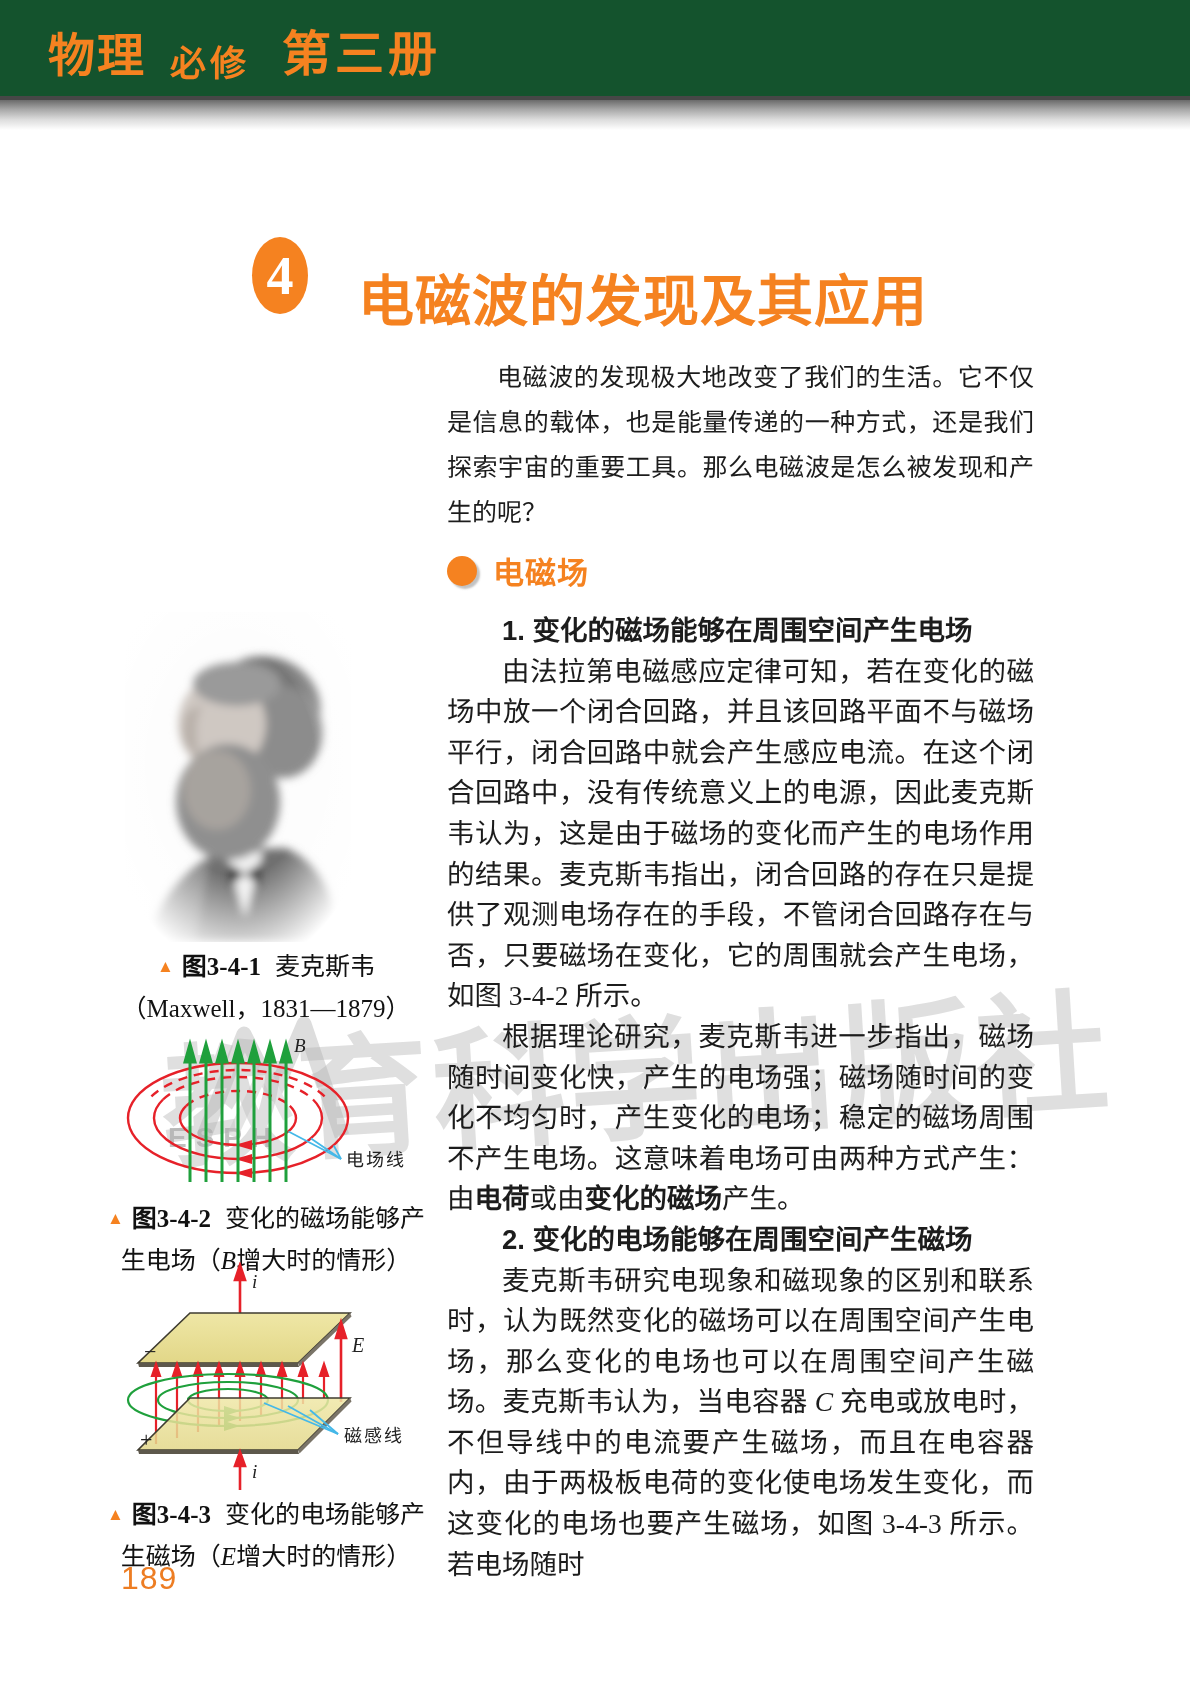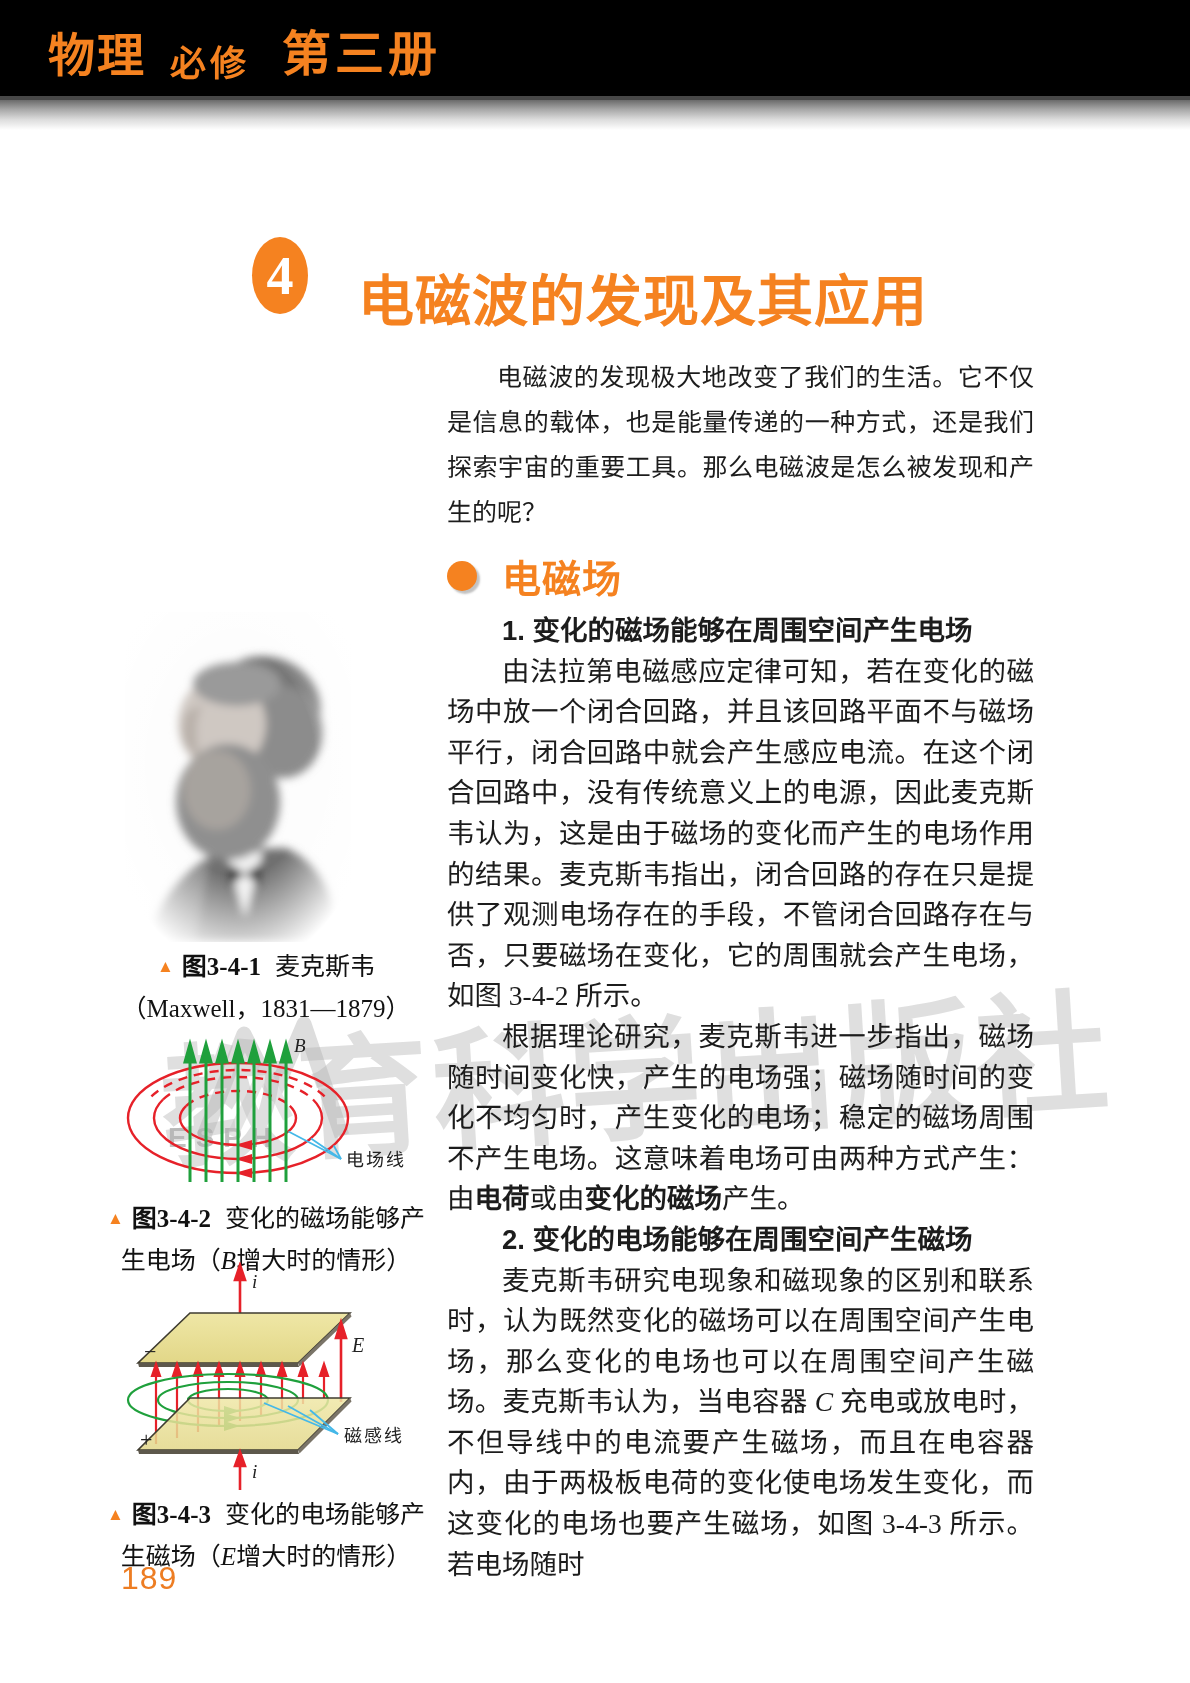--- a/index.html
+++ b/index.html
@@ -5,21 +5,21 @@
   * { margin:0; padding:0; box-sizing:border-box; }
   html,body { background:#ffffff; }
   .page {
     position:relative; width:1190px; height:1683px; margin:0 auto;
     background:#ffffff; overflow:hidden;
     font-family:"Liberation Serif","DejaVu Serif",serif; color:#1c1c1c;
   }
   
   .banner {
     position:absolute; left:0; top:0; width:1190px; height:96px;
-    background:#000000; z-index:3;
+    background:#14532d; z-index:3;
     display:flex; align-items:flex-end; padding:0 0 10px 48px;
   }
   .banner .subject {
     font-family:"Liberation Sans","DejaVu Sans",sans-serif;
     font-weight:900; font-size:47px; color:#F58220; letter-spacing:2px;
   }
   .banner .edition {
     font-family:"Liberation Sans","DejaVu Sans",sans-serif;
     font-weight:700; font-size:36px; color:#F58220; margin-left:24px; letter-spacing:4px;
   }
@@ -69,21 +69,21 @@
   .section-header {
     position:absolute; left:447px; top:548px; z-index:2;
     display:flex; align-items:center;
   }
   .section-bullet {
     width:30px; height:30px; border-radius:50%; background:#F58220;
     box-shadow:3px 3px 2px rgba(120,120,120,0.45); margin-right:16px;
   }
   .section-title {
     font-family:"Liberation Sans","DejaVu Sans",sans-serif;
-    font-size:39px; font-weight:800; color:#F58220; letter-spacing:1px;margin-left:9px;
+    font-size:31px; font-weight:800; color:#F58220; letter-spacing:1px;
   }
   
   .body-col {
     position:absolute; left:447px; top:611px; width:587px; z-index:2;
     font-size:27.5px; line-height:40.6px; text-align:justify;
   }
   .body-col p { text-indent:2em; }
   .body-col .subhead {
     font-family:"Liberation Sans","DejaVu Sans",sans-serif;
     font-weight:700; text-align:left;

